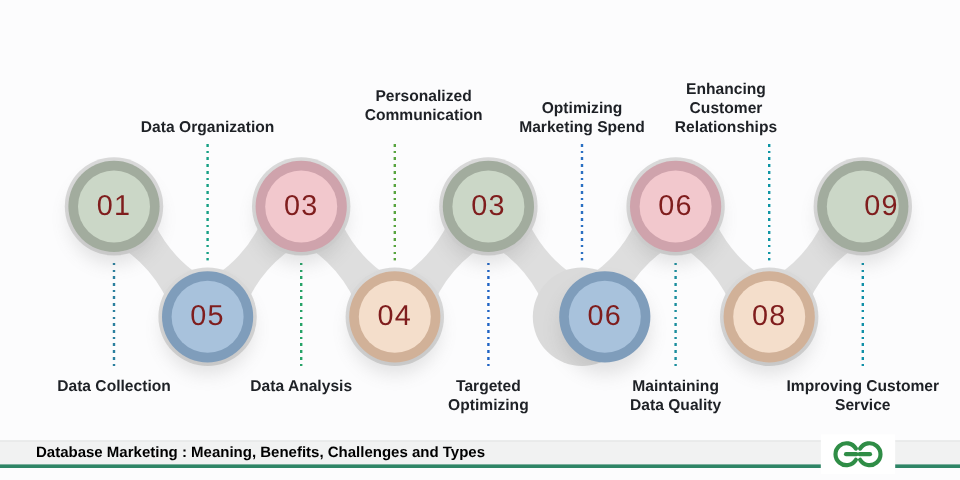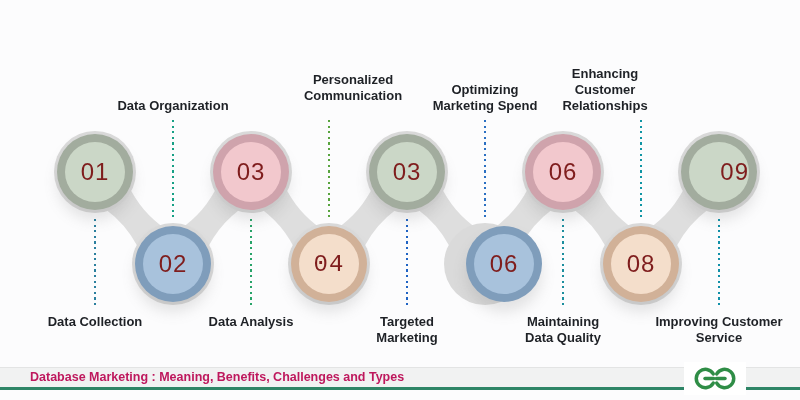--- a/index.html
+++ b/index.html
@@ -70,46 +70,46 @@
   <div id="timeline">
       <div class="node" style="left: 57px; top: 134px; background: rgb(162, 172, 158);">
         <div class="core" style="background: rgb(203, 215, 199);">
           <span class="num">01</span>
         </div>
       </div>
       <div class="connector" style="left: 93.75px; top: 219px; height: 88px; background-image: repeating-linear-gradient(rgb(43, 127, 158) 0px, rgb(43, 127, 158) 2.2px, transparent 2.2px, transparent 5.6px);"></div>
       <div class="step-label" style="left: 95px; width: 120px; top: 314px;">Data Collection</div>
       <div class="node" style="left: 135px; top: 226px; background: rgb(127, 157, 187);">
         <div class="core" style="background: rgb(168, 194, 220);">
-          <span class="num">02</span>
+          <span class="num">05</span>
         </div>
       </div>
       <div class="connector" style="left: 171.75px; top: 120px; height: 97px; background-image: repeating-linear-gradient(rgb(22, 160, 133) 0px, rgb(22, 160, 133) 2.2px, transparent 2.2px, transparent 5.6px);"></div>
       <div class="step-label" style="left: 173px; width: 140px; bottom: 286px;">Data Organization</div>
       <div class="node" style="left: 213px; top: 134px; background: rgb(207, 163, 172); text-align: right;">
         <div class="core" style="background: rgb(242, 200, 205);">
           <span class="num">03</span>
         </div>
       </div>
       <div class="connector" style="left: 249.75px; top: 219px; height: 88px; background-image: repeating-linear-gradient(rgb(39, 163, 104) 0px, rgb(39, 163, 104) 2.2px, transparent 2.2px, transparent 5.6px);"></div>
       <div class="step-label" style="left: 251px; width: 110px; top: 314px;">Data Analysis</div>
-      <div class="node" style="left: 291px; top: 226px; background: rgb(209, 177, 152); font-family: Liberation Mono, monospace;">
+      <div class="node" style="left: 291px; top: 226px; background: rgb(209, 177, 152);">
         <div class="core" style="background: rgb(244, 222, 203);">
           <span class="num">04</span>
         </div>
       </div>
       <div class="connector" style="left: 327.75px; top: 120px; height: 97px; background-image: repeating-linear-gradient(rgb(88, 164, 63) 0px, rgb(88, 164, 63) 2.2px, transparent 2.2px, transparent 5.6px);"></div>
       <div class="step-label" style="left: 329px; width: 112px; bottom: 296px; margin-left: 24px;">Personalized Communication</div>
       <div class="node" style="left: 369px; top: 134px; background: rgb(162, 172, 158);">
         <div class="core" style="background: rgb(203, 215, 199);">
           <span class="num">03</span>
         </div>
       </div>
       <div class="connector" style="left: 405.75px; top: 219px; height: 88px; background-image: repeating-linear-gradient(rgb(31, 99, 196) 0px, rgb(31, 99, 196) 2.2px, transparent 2.2px, transparent 5.6px);"></div>
-      <div class="step-label" style="left: 407px; width: 80px; top: 314px;">Targeted Marketing</div>
+      <div class="step-label" style="left: 407px; width: 80px; top: 314px;">Targeted Optimizing</div>
       <div class="node" style="left: 466px; top: 226px; background: rgb(127, 157, 187);">
         <div class="core" style="background: rgb(168, 194, 220);">
           <span class="num">06</span>
         </div>
       </div>
       <div class="connector" style="left: 483.75px; top: 120px; height: 97px; background-image: repeating-linear-gradient(rgb(42, 111, 194) 0px, rgb(42, 111, 194) 2.2px, transparent 2.2px, transparent 5.6px);"></div>
       <div class="step-label" style="left: 485px; width: 118px; bottom: 286px;">Optimizing Marketing Spend</div>
       <div class="node" style="left: 525px; top: 134px; background: rgb(207, 163, 172);">
         <div class="core" style="background: rgb(242, 200, 205);">
           <span class="num">06</span>
@@ -127,21 +127,21 @@
       <div class="node" style="left: 681px; top: 134px; background: rgb(162, 172, 158);">
         <div class="core" style="background: rgb(203, 215, 199); justify-content: flex-end;">
           <span class="num">09</span>
         </div>
       </div>
       <div class="connector" style="left: 717.75px; top: 219px; height: 88px; background-image: repeating-linear-gradient(rgb(16, 144, 168) 0px, rgb(16, 144, 168) 2.2px, transparent 2.2px, transparent 5.6px);"></div>
       <div class="step-label" style="left: 719px; width: 140px; top: 314px;">Improving Customer Service</div>
     </div>
 
   <div class="footer-strip" style="border-bottom-color: rgb(46, 133, 102);">
-    <span class="footer-caption" style="color: #be185d;">Database Marketing : Meaning, Benefits, Challenges and Types</span>
+    <span class="footer-caption" style="color: #000000;">Database Marketing : Meaning, Benefits, Challenges and Types</span>
   </div>
 
   <div class="logo-box">
     <svg width="50" height="27" viewBox="0 0 52 28">
       <g fill="none" stroke="#2f8d46" stroke-width="3.6" stroke-linecap="round">
         <path d="M24.2 9.2 A9.5 9.5 0 1 0 24.2 18.8"></path>
         <path d="M24.6 14 H15.6"></path>
         <path d="M27.8 9.2 A9.5 9.5 0 1 1 27.8 18.8"></path>
         <path d="M27.4 14 H36.4"></path>
       </g>

